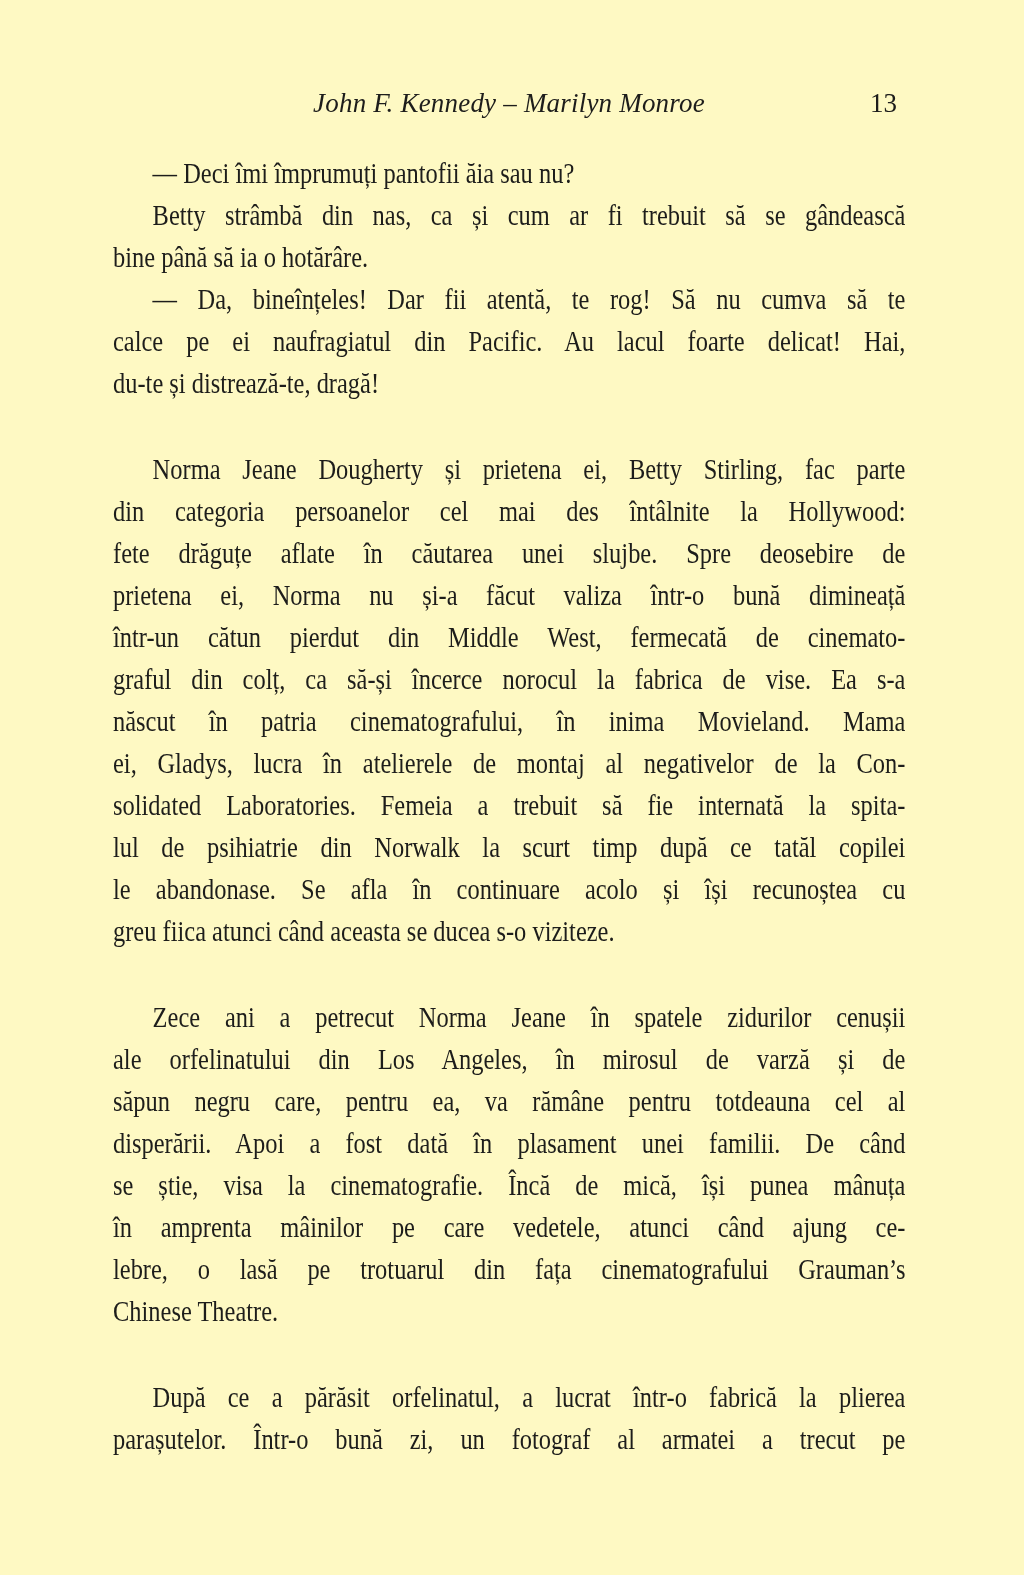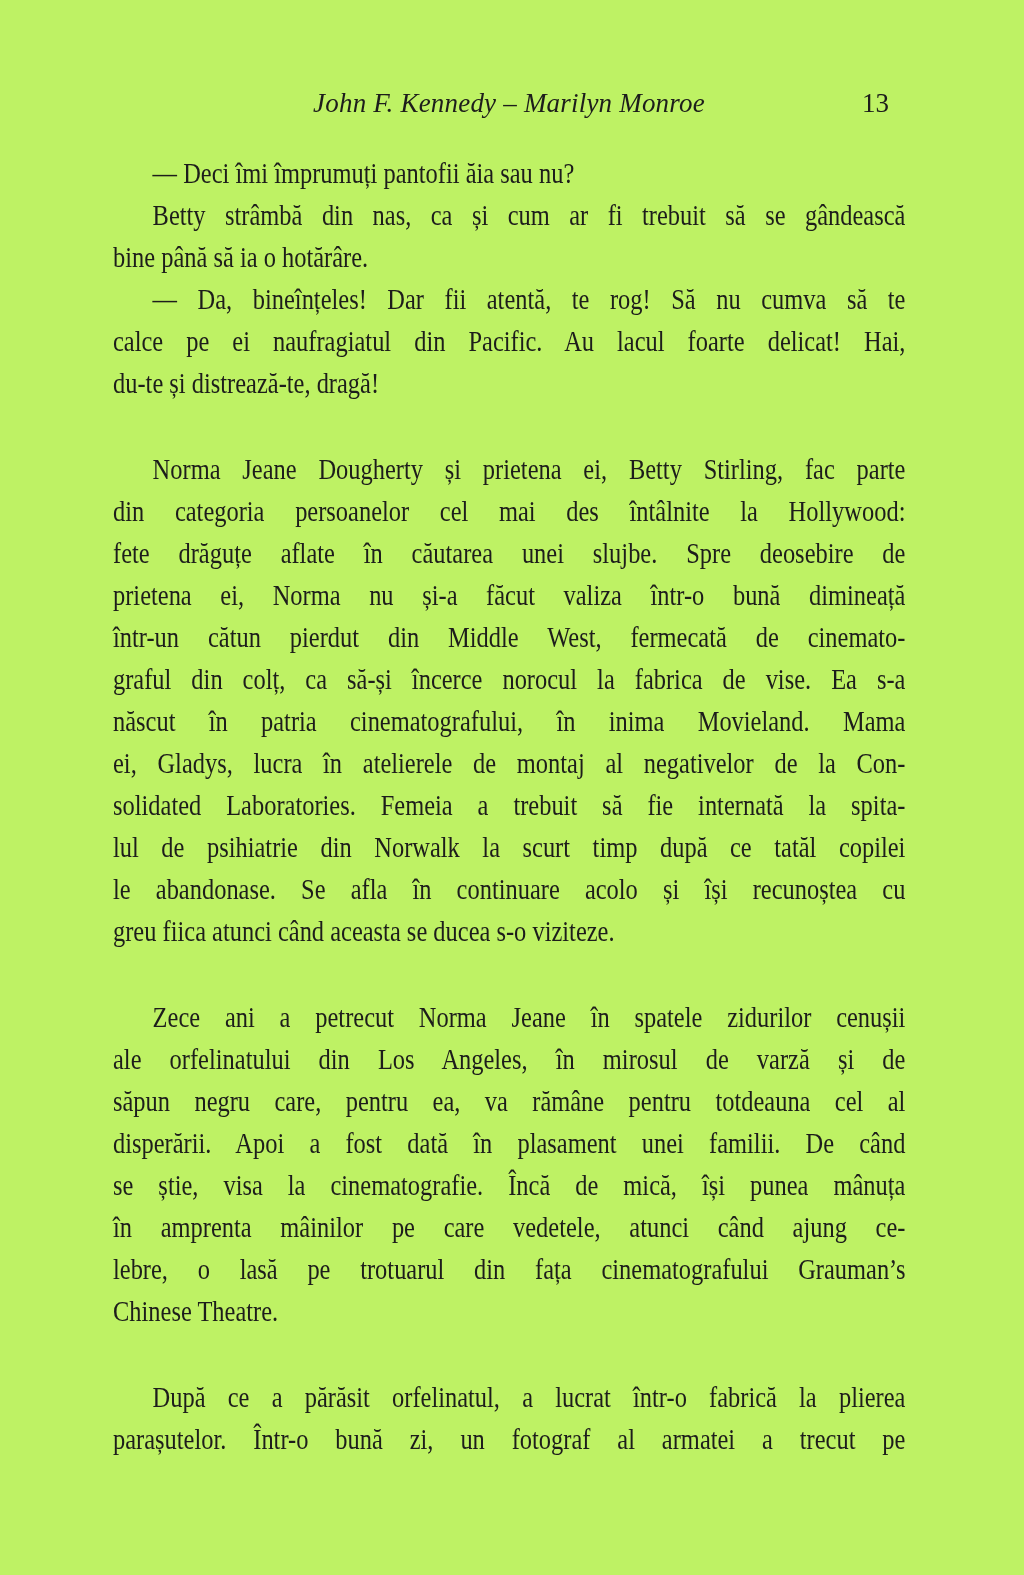--- a/index.html
+++ b/index.html
@@ -8,40 +8,40 @@
     height: 1575px;
     background: #ffffff;
     font-family: "Liberation Serif", serif;
     color: #1d1d1b;
     overflow: hidden;
   }
   .page {
     position: relative;
     width: 1024px;
     height: 1575px;
-    background: #bef264;
+    background: #fef9c3;
     padding-left: 20px;
   }
   .running-header {
     position: absolute;
     top: 86px;
     left: 113px;
     width: 792px;
     height: 34px;
     font-size: 27px;
     line-height: 34px;
   }
   .header-title {
     text-align: center;
     font-style: italic;
     letter-spacing: 0.2px;
   }
   .page-number {
     position: absolute;
-    right: 16px;
+    right: 8px;
     top: 0;
     font-style: normal;
   }
   .textblock {
     position: absolute;
     top: 152px;
     left: 113px;
     width: 940px;
     transform: scaleX(0.843);
     transform-origin: 0 0;

